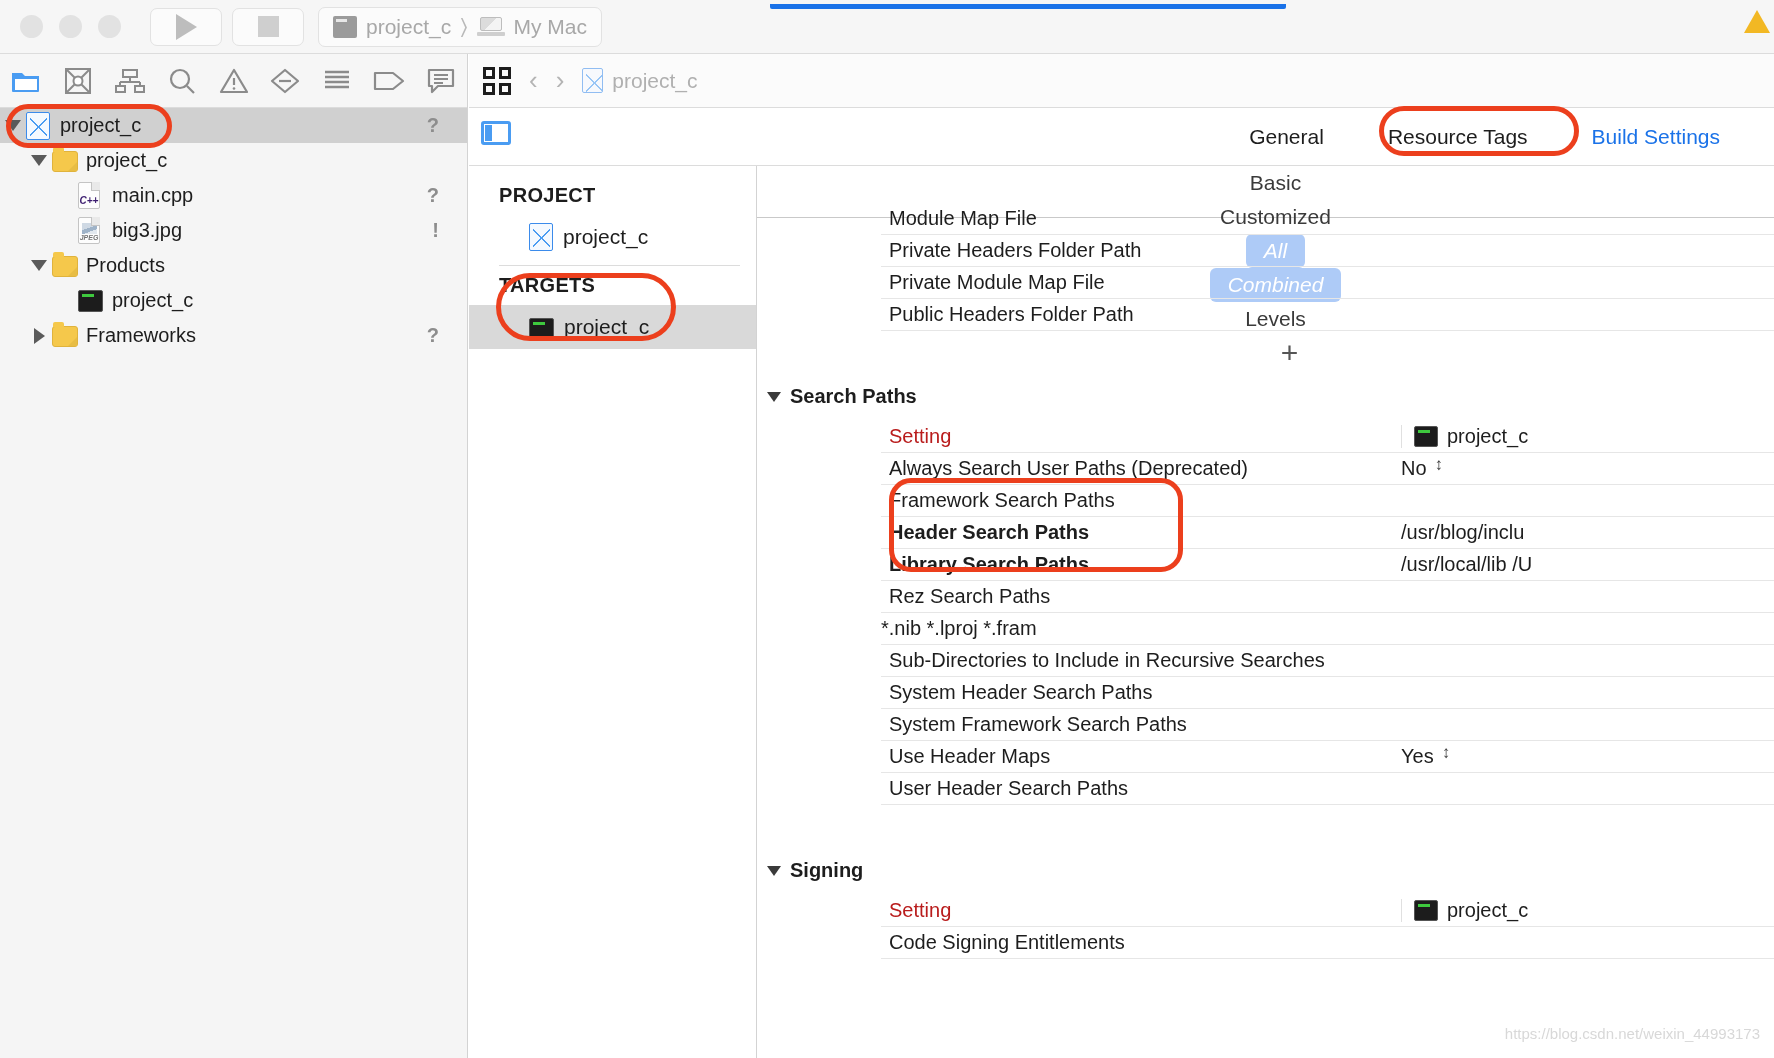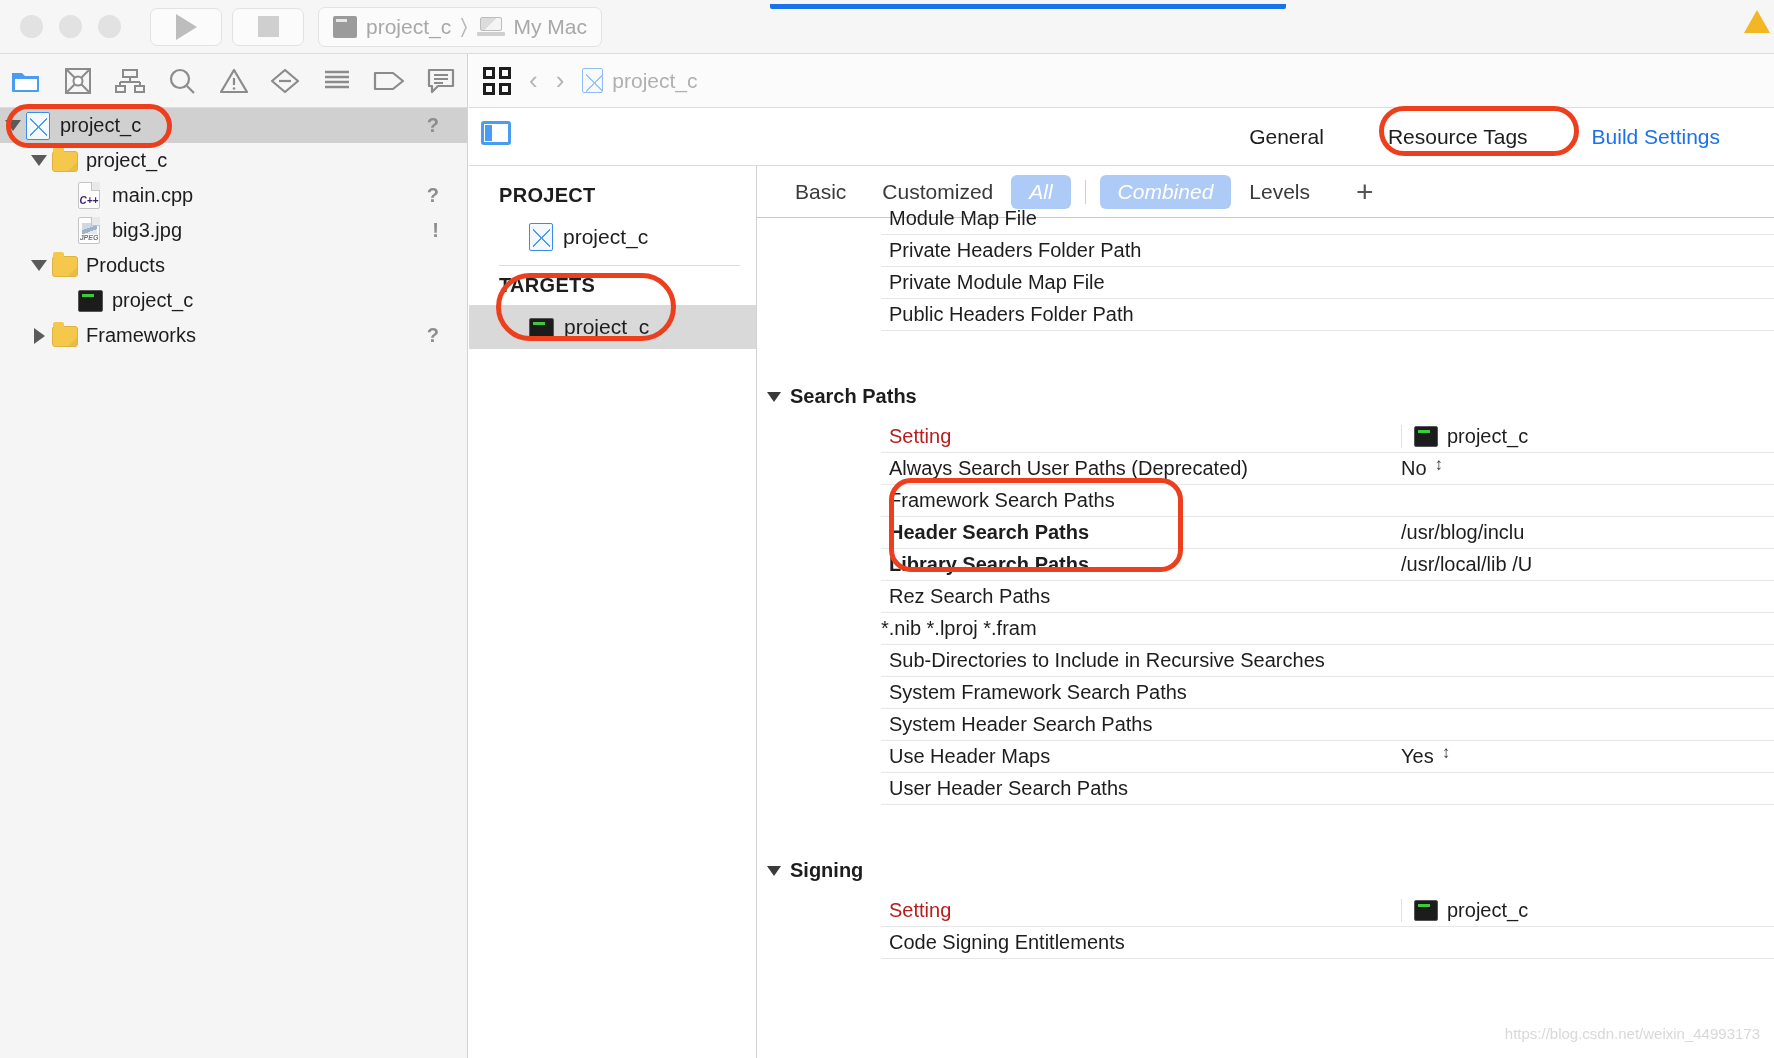--- a/index.html
+++ b/index.html
@@ -196,21 +196,21 @@
   .pt-row {
     height: 44px; display: flex; align-items: center; gap: 10px; padding-left: 60px;
     font-size: 21px; color: #1d1d1d;
   }
   .pt-row.sel { background: #d9d9d9; }
   .pt-divider { height: 1px; background: #dcdcdc; margin: 6px 16px 0 30px; }
 
   .bs-panel { flex: 1; position: relative; overflow: hidden; background: #fff; }
   .bs-filter {
     height: 52px; display: flex; align-items: center; gap: 0; padding-left: 20px;
-    border-bottom: 1px solid #c9c9c9; background: #fff;
+    border-bottom: 1px solid #c9c9c9; background: #fff; flex-direction: column;
   }
   .bs-f { font-size: 21px; color: #3a3a3a; padding: 5px 18px; border-radius: 6px; }
   .bs-f.on { background: #aecbf7; color: #fff; font-style: italic; }
   .bs-sep { width: 1px; height: 24px; background: #cfcfcf; margin: 0 14px; }
   .bs-plus { font-size: 30px; color: #555; margin-left: 28px; font-weight: 300; }
 
   .bs-scroll { position: absolute; left: 0; right: 0; top: 52px; bottom: 0; }
   .bs-group { font-size: 20px; font-weight: bold; color: #1d1d1d; padding: 14px 0 12px 10px; display: flex; align-items: center; gap: 9px; }
   .g-tw { width: 0; height: 0; border-left: 7px solid transparent; border-right: 7px solid transparent; border-top: 10px solid #3a3a3a; }
   .bs-rows { margin-left: 124px; border-top: 1px solid transparent; }
@@ -526,25 +526,25 @@
               <span class="bs-val"></span>
             </div>
             <div class="bs-row">
               <span class="bs-val">*.nib *.lproj *.fram</span>
             </div>
             <div class="bs-row">
               <span class="bs-name">Sub-Directories to Include in Recursive Searches</span>
               <span class="bs-val"></span>
             </div>
             <div class="bs-row">
+              <span class="bs-name">System Header Search Paths</span>
+              <span class="bs-val"></span>
+            </div>
+            <div class="bs-row">
               <span class="bs-name">System Framework Search Paths</span>
-              <span class="bs-val"></span>
-            </div>
-            <div class="bs-row">
-              <span class="bs-name">System Header Search Paths</span>
               <span class="bs-val"></span>
             </div>
             <div class="bs-row">
               <span class="bs-name">Use Header Maps</span>
               <span class="bs-val">
                 <span>Yes</span>
                 <span class="stepper">↕</span>
               </span>
             </div>
             <div class="bs-row">

